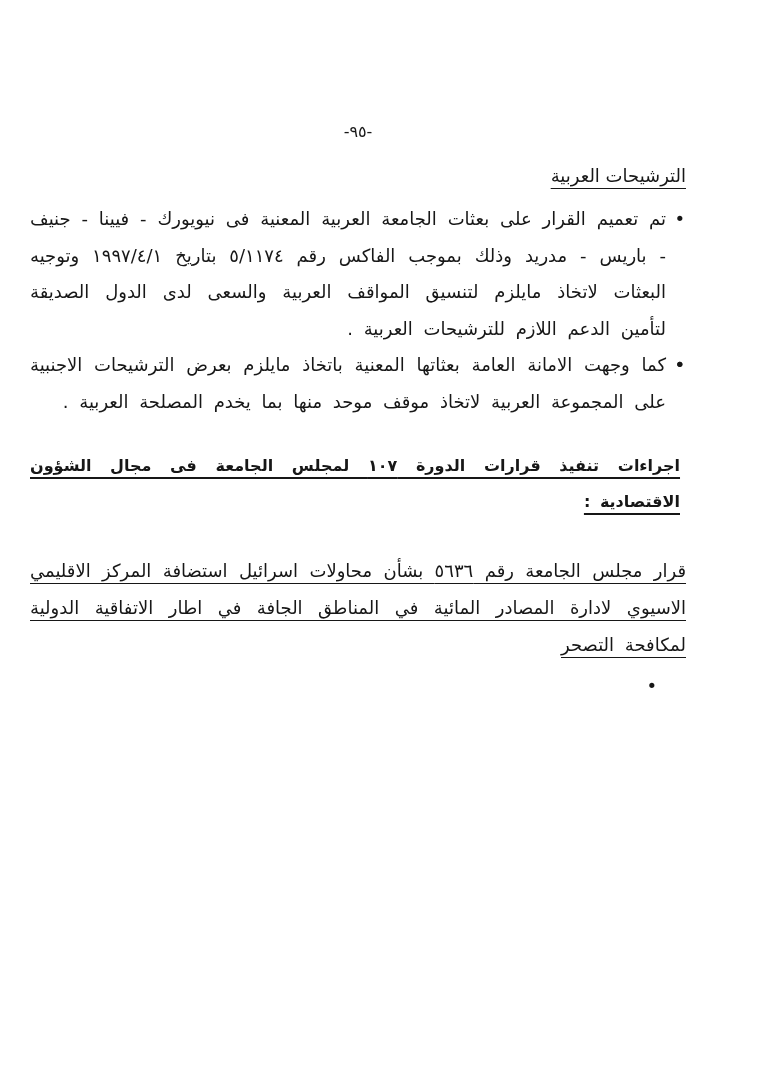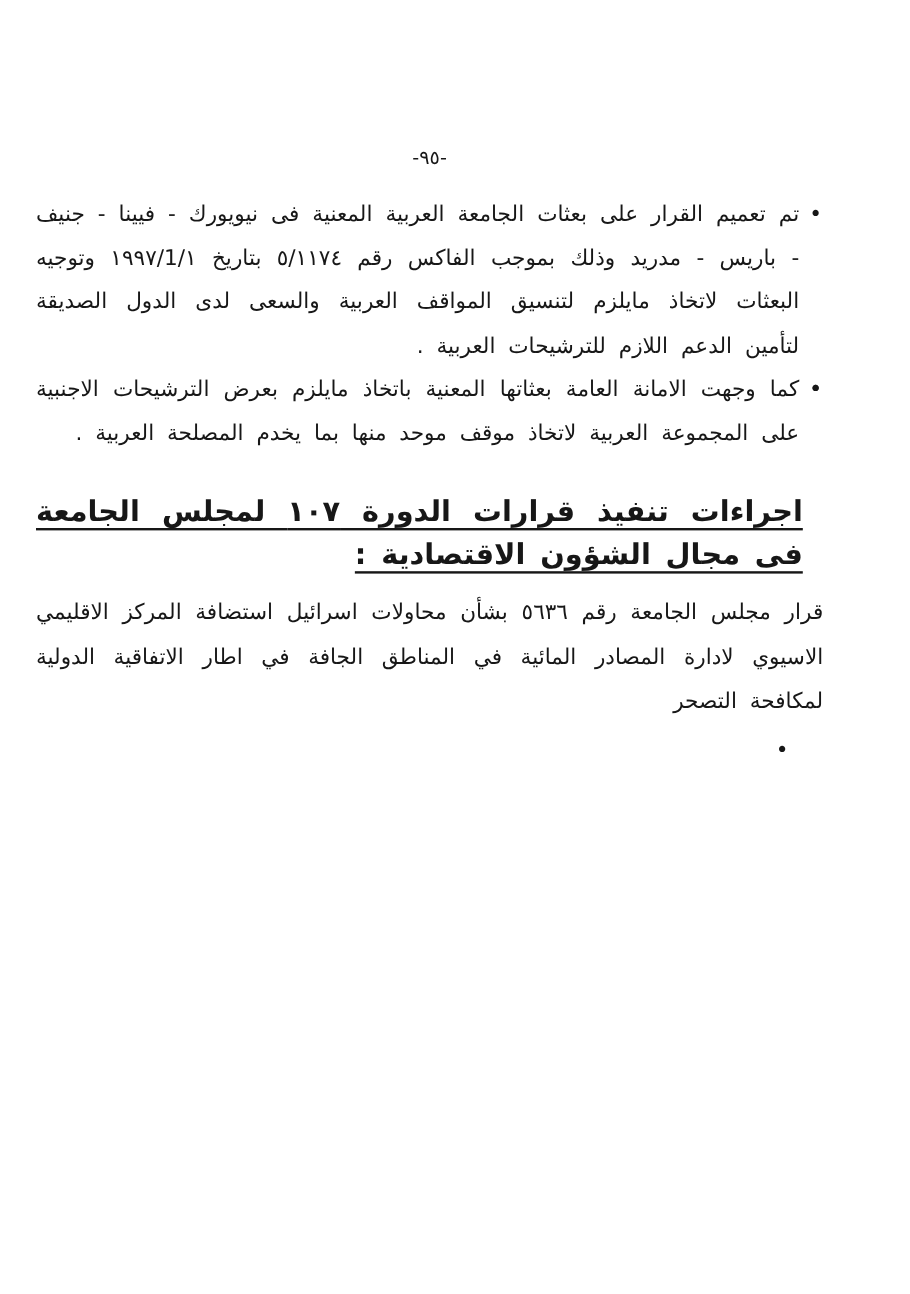--- a/index.html
+++ b/index.html
@@ -42,64 +42,67 @@
     text-align: justify;
     word-spacing: 5px;
   }
   .bullet-item .marker {
     position: absolute;
     right: 1px;
     top: 0;
     word-spacing: 0;
   }
   .heading-bold {
-    font-size: 24px;
+    font-size: 16px;
     font-weight: bold;
     text-decoration: underline;
     text-decoration-thickness: 1.5px;
     text-underline-offset: 6px;
     line-height: 36px;
     text-align: justify;
     word-spacing: 4px;
-    margin: 28px 17px 12px 0;
+    margin: 28px 6px 12px 0;
   }
   .agenda-item {
     display: flex;
     gap: 14px;
     font-size: 18px;
     line-height: 37px;
     margin-top: 4px;
   }
   .agenda-item .item-number {
     font-weight: bold;
     white-space: nowrap;
   }
   .agenda-item .item-title {
     flex: 1;
     text-align: justify;
     word-spacing: 5px;
+    text-decoration: underline;
     text-decoration-thickness: 1px;
     text-underline-offset: 6px;
+    margin-top: 20px;
   }
   .item-bullets {
     margin-right: 28px;
     margin-top: 5px;
   }
 </style>
 </head>
 <body>
 
 <div class="page">
 
   <div class="page-number">-٩٥-</div>
 
+  <h2 class="section-heading">الترشيحات العربية</h2>
 
   <div class="bullet-item">
     <span class="marker">•</span>
-    <span>تم تعميم القرار على بعثات الجامعة العربية المعنية فى نيويورك - فيينا - جنيف - باريس - مدريد وذلك بموجب الفاكس رقم ٥/١١٧٤ بتاريخ ١٩٩٧/1/١ وتوجيه البعثات لاتخاذ مايلزم لتنسيق المواقف العربية والسعى لدى الدول الصديقة لتأمين الدعم اللازم للترشيحات العربية .</span>
+    <span>تم تعميم القرار على بعثات الجامعة العربية المعنية فى نيويورك - فيينا - جنيف - باريس - مدريد وذلك بموجب الفاكس رقم ٥/١١٧٤ بتاريخ ١٩٩٧/٤/١ وتوجيه البعثات لاتخاذ مايلزم لتنسيق المواقف العربية والسعى لدى الدول الصديقة لتأمين الدعم اللازم للترشيحات العربية .</span>
   </div>
 
   <div class="bullet-item">
     <span class="marker">•</span>
   </div>
 
 
   <div class="bullet-item">
     <span class="marker">•</span>
     <span>كما وجهت الامانة العامة بعثاتها المعنية باتخاذ مايلزم بعرض الترشيحات الاجنبية على المجموعة العربية لاتخاذ موقف موحد منها بما يخدم المصلحة العربية .</span>

